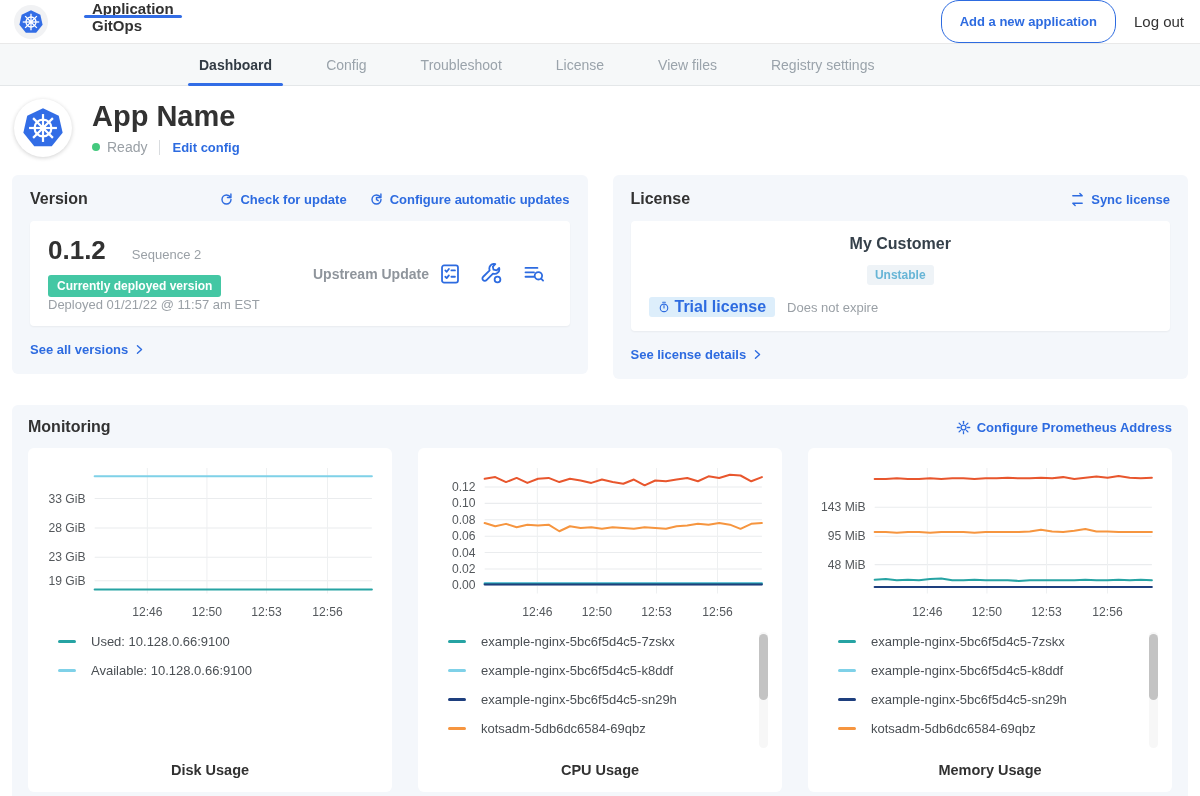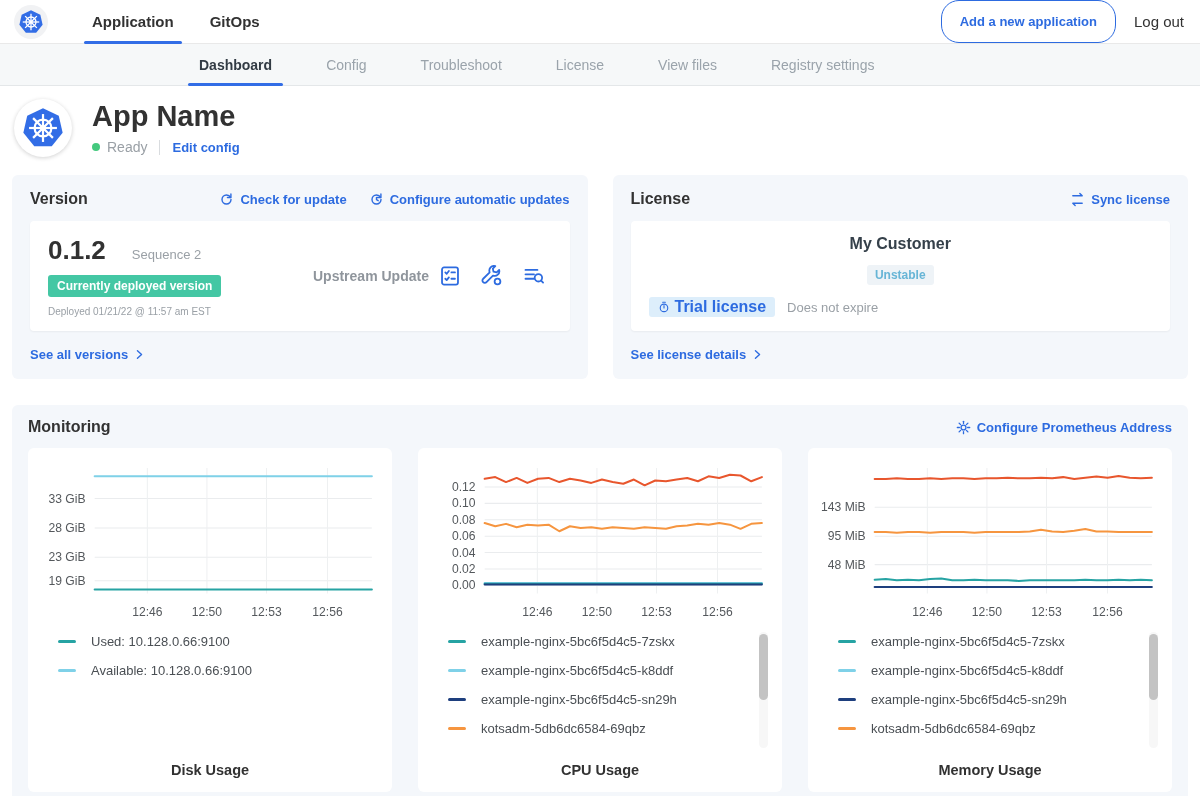--- a/index.html
+++ b/index.html
@@ -2,21 +2,21 @@
 <html><head>
 <meta charset="utf-8">
 <style>
   * { box-sizing: border-box; }
   html,body { margin:0; padding:0; background:#fff; font-family:"Liberation Sans", sans-serif; color:#323232; }
   .page { width:1200px; height:796px; margin:0 auto; background:#fff; overflow:hidden; }
 
   
   .topnav { height:44px; display:flex; align-items:center; padding:0 16px 0 14px; border-bottom:1px solid #e9e9e9; background:#fff; }
   .brand-badge { width:34px; height:34px; border-radius:50%; background:#f1f2f4; display:flex; align-items:center; justify-content:center; margin-right:26px; }
-  .topnav-tabs { display:flex; height:100%; }
+  .topnav-tabs { display:flex; height:100%;flex-direction:column; }
   .topnav-tab { display:flex; align-items:center; padding:0 18px; font-size:15px; font-weight:bold; color:#323232; position:relative; cursor:pointer; }
   .topnav-tab.active::after { content:""; position:absolute; left:10px; right:10px; bottom:-1px; height:3px; background:#326de6; border-radius:2px; }
   .topnav-right { margin-left:auto; display:flex; align-items:center; gap:18px; }
   .pill-btn { border:1px solid #2d6be0; color:#2d6be0; font-weight:bold; font-size:13px; padding:13px 18px; border-radius:18px; background:#fff; cursor:pointer; font-family:inherit; }
   .logout { font-size:15px; color:#323232; cursor:pointer; }
 
   
   .subnav { height:42px; background:#f6f8f9; border-bottom:1px solid #e4e7e9; display:flex; align-items:stretch; padding-left:172px; }
   .subnav-tab { display:flex; align-items:center; padding:0 27px; font-size:14px; color:#9aa3ab; position:relative; cursor:pointer; }
   .subnav-tab.active { color:#323b44; font-weight:bold; }
@@ -41,21 +41,21 @@
   .card-head-links { margin-left:auto; display:flex; gap:22px; }
   .inner-panel { background:#fff; border-radius:4px; padding:14px 18px; box-shadow:0 1px 2px rgba(0,0,0,.05); }
 
   
   .version-panel { display:flex; align-items:center; }
   .version-left { min-width:255px; }
   .version-number-row { display:flex; align-items:baseline; }
   .version-number { font-size:26px; font-weight:bold; color:#323232; }
   .version-seq { font-size:13px; color:#9aa0a6; margin-left:26px; }
   .badge-green { display:inline-block; margin-top:9px; color:#fff; font-size:12px; font-weight:bold; padding:4px 9px; border-radius:3px; }
-  .deployed-at { margin-top:9px; font-size:10px; color:#9aa0a6; }
+  .deployed-at { font-size:13px; color:#9aa0a6; }
   .version-source { flex:1; text-align:left; font-size:14px; font-weight:bold; color:#8f959c; padding-left:10px; }
   .version-actions { display:flex; gap:18px; padding-right:6px; }
   .action-icon { width:24px; height:24px; cursor:pointer; display:flex; align-items:center; justify-content:center; }
   .card-footer { margin-top:14px; }
 
   
   .license-row1 { display:flex; align-items:center; gap:12px;flex-direction:column; }
   .customer-name { font-size:16px; font-weight:bold; color:#35404a; }
   .badge-channel { font-size:12px; font-weight:bold; color:#67b5d6; background:#eef3f7; padding:3px 8px; border-radius:3px; }
   .license-row2 { display:flex; align-items:center; gap:12px; margin-top:12px; }

